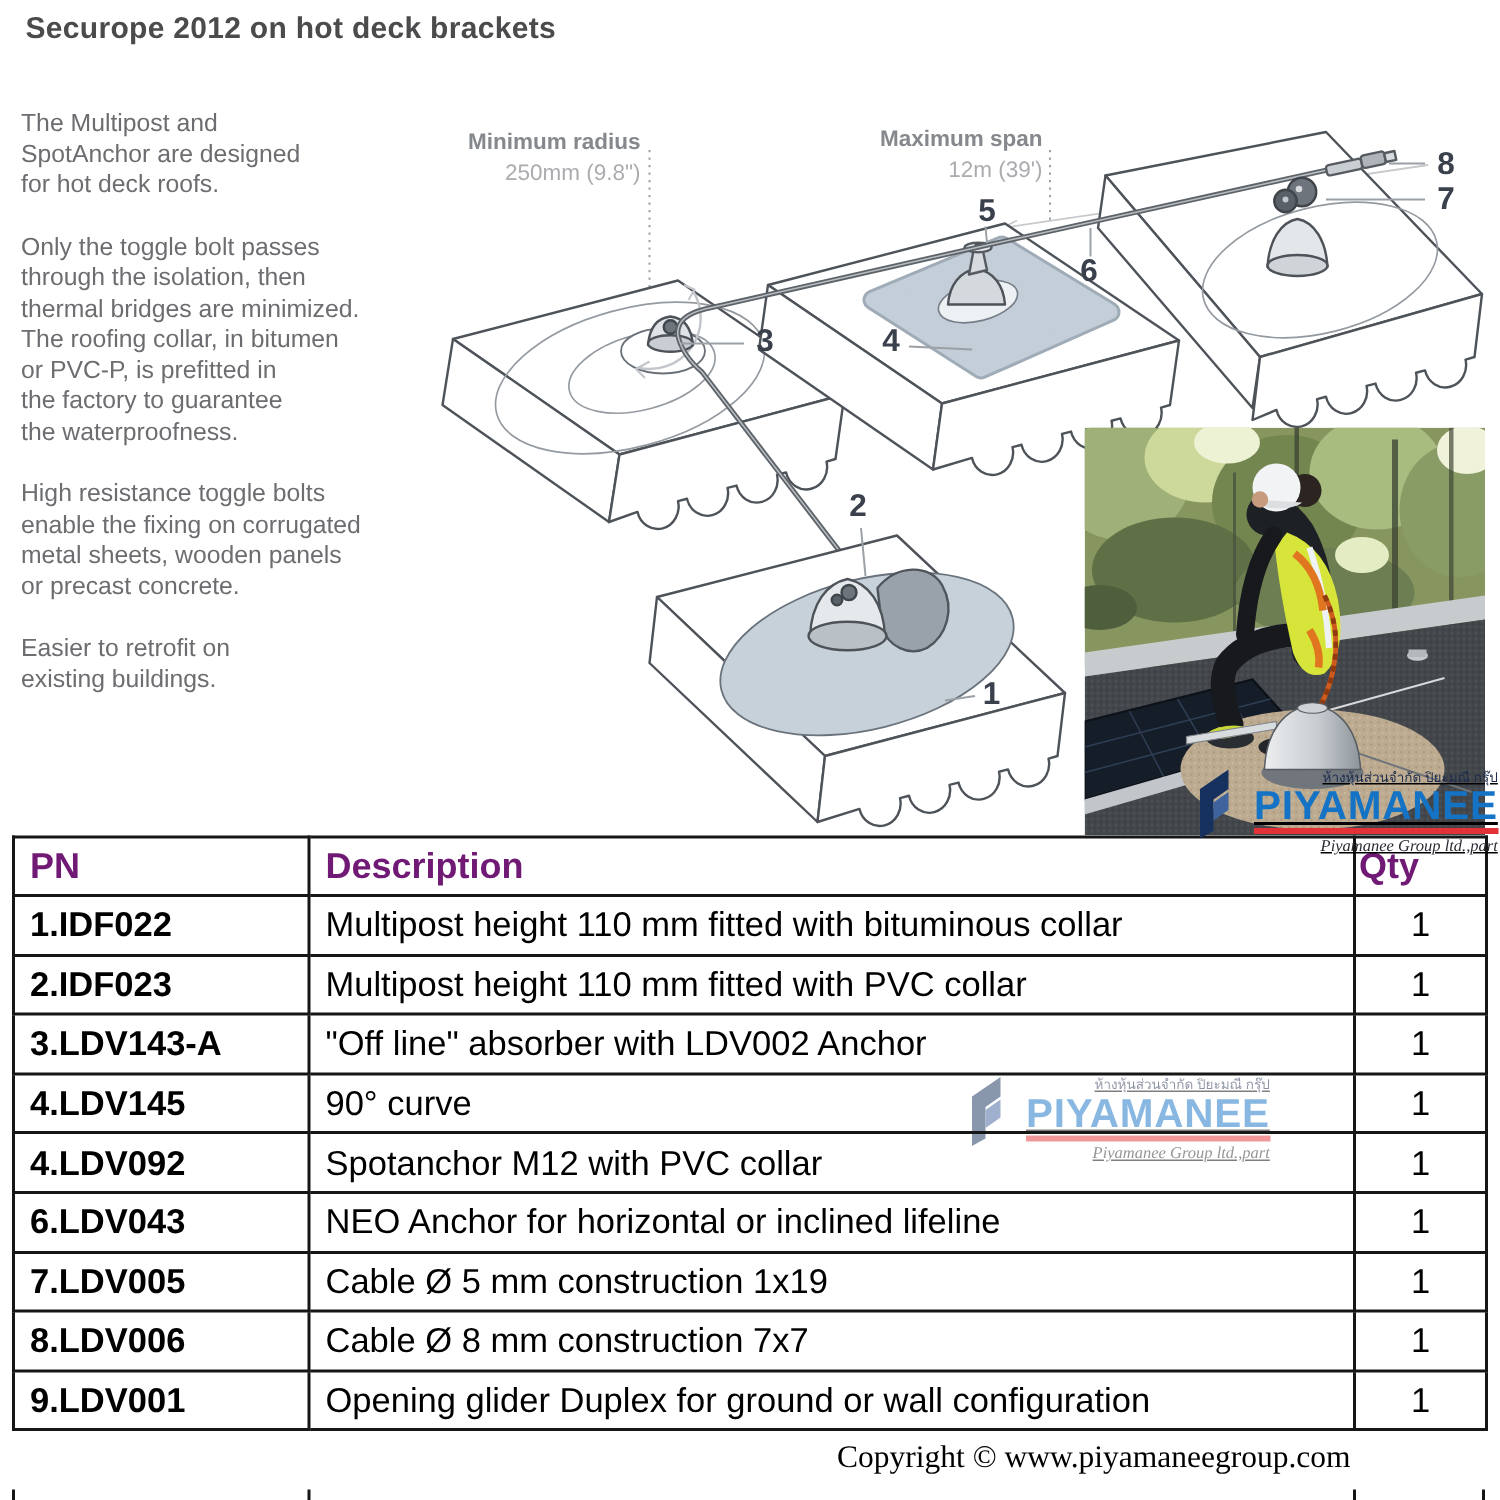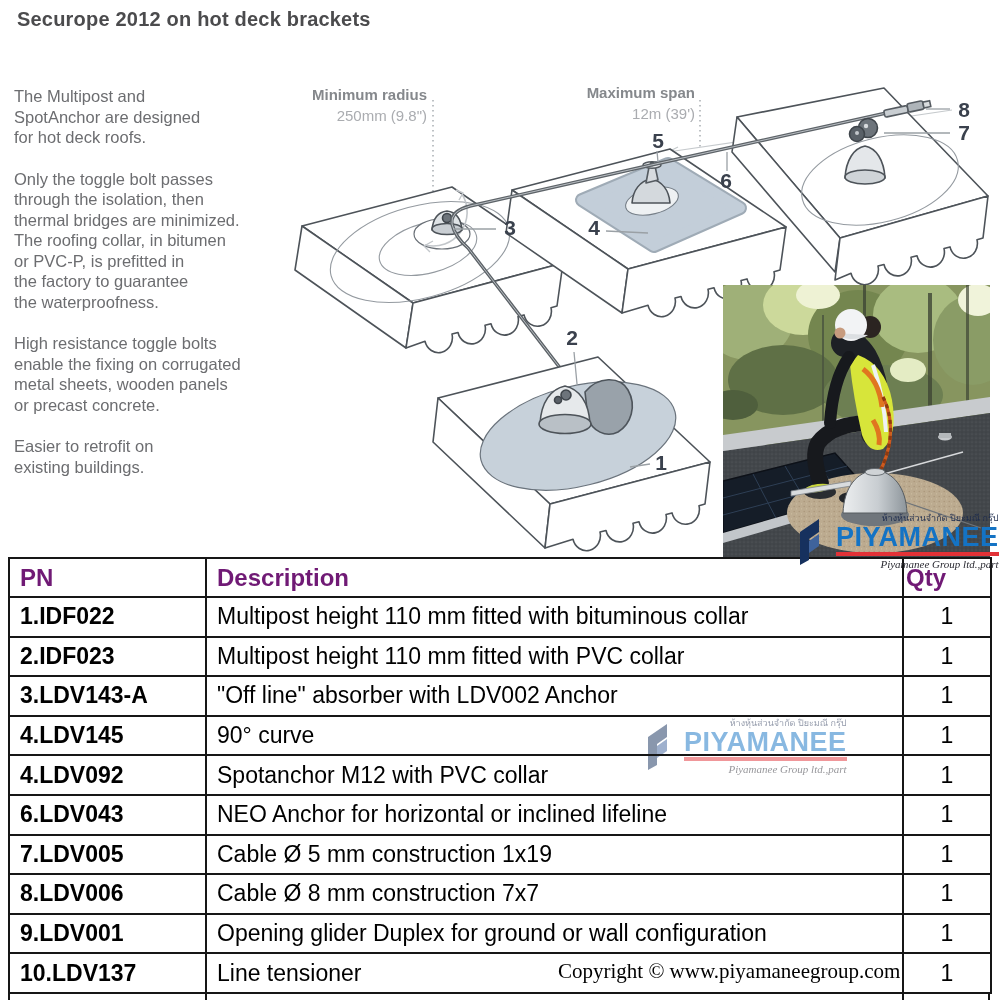--- a/index.html
+++ b/index.html
@@ -1,32 +1,32 @@
 <!DOCTYPE html>
 <html><head>
 <meta charset="utf-8">
 <style>
   html,body{margin:0;padding:0;background:#fff;}
   .page{position:relative;width:1000px;height:1000px;background:#fff;overflow:hidden;
         font-family:"Liberation Sans","DejaVu Sans",sans-serif;}
   .title{position:absolute;left:17px;top:8px;font-size:20px;font-weight:700;color:#4b4b4d;letter-spacing:.2px;}
-  .intro{position:absolute;left:14px;top:86px;width:265px;color:#6c6d70;font-size:16.5px;line-height:20.5px;}
+  .intro{position:absolute;left:14px;top:72px;width:265px;color:#6c6d70;font-size:16.5px;line-height:20.5px;}
   .intro p{margin:0 0 21px 0;white-space:pre-line;}
   .dim{position:absolute;text-align:right;line-height:21px;font-size:15px;}
   .dim .lab{font-weight:700;color:#85888c;}
   .dim .val{color:#aaacb0;}
   .dim-minradius{left:277px;top:84px;width:150px;}
   .dim-maxspan{left:545px;top:82px;width:150px;}
   .diagram-svg{position:absolute;left:280px;top:85px;width:720px;height:492px;}
   .callout{position:absolute;transform:translate(-50%,-50%);font-size:21px;font-weight:700;color:#3a414d;z-index:3;}
   
   .photo{position:absolute;left:723px;top:285px;width:267px;height:272px;overflow:hidden;z-index:2;}
   .photo svg{display:block;}
   
-  .brand{position:absolute;display:flex;align-items:center;gap:4px;}
+  .brand{position:absolute;display:flex;align-items:flex-start;gap:4px;text-decoration:underline;}
   .brand-photo{left:800px;top:513px;z-index:4;}
   .brand-watermark{left:648px;top:718px;opacity:.5;z-index:1;}
   .brand .mark{flex:0 0 auto;}
   .brand .txt{display:flex;flex-direction:column;align-items:flex-end;}
   .brand .thai{font-size:9px;color:#1c2b4d;line-height:11px;white-space:nowrap;}
   .brand .name{font-size:27px;font-weight:700;color:#1473c4;line-height:27px;letter-spacing:.5px;white-space:nowrap;}
   .brand .bar{height:4px;width:100%;background:#e23237;margin-top:1px;}
   .brand .tagline{font-family:"Liberation Serif","DejaVu Serif",serif;font-style:italic;font-size:11px;color:#2b2b33;margin-top:2px;white-space:nowrap;}
   
   .bom{position:absolute;left:8px;top:557px;z-index:2;}
@@ -345,25 +345,20 @@
       <tr>
             <td class="pn">8.LDV006</td>
             <td>Cable Ø 8 mm construction 7x7</td>
             <td class="qty">1</td>
           </tr>
       <tr>
             <td class="pn">9.LDV001</td>
             <td>Opening glider Duplex for ground or wall configuration</td>
             <td class="qty">1</td>
           </tr>
-      <tr>
-            <td class="pn">10.LDV137</td>
-            <td>Line tensioner</td>
-            <td class="qty">1</td>
-          </tr>
     </tbody>
       </table>
   </div>
 
   <div class="brand brand-watermark">
     <svg class="mark" width="32" height="46" viewBox="0 0 32 46">
       <polygon points="0,13 19,0 19,13 9,20 9,41 0,46" fill="#16315e"></polygon>
       <polygon points="9,22 19,15 19,27 9,34" fill="#3f639c"></polygon>
     </svg>
     <div class="txt">

